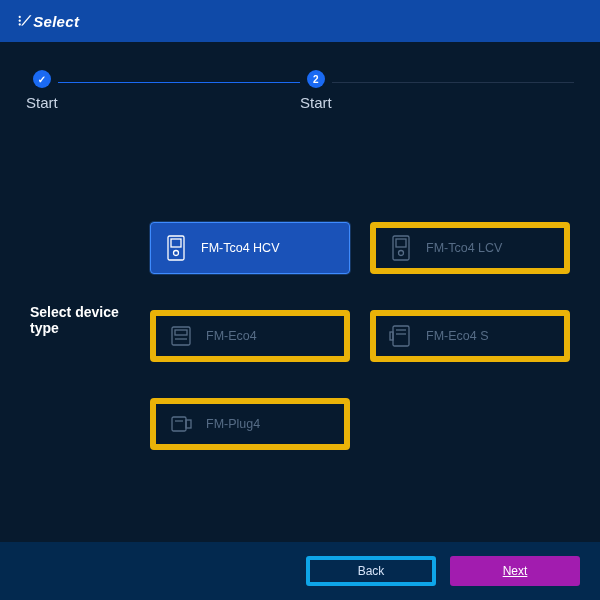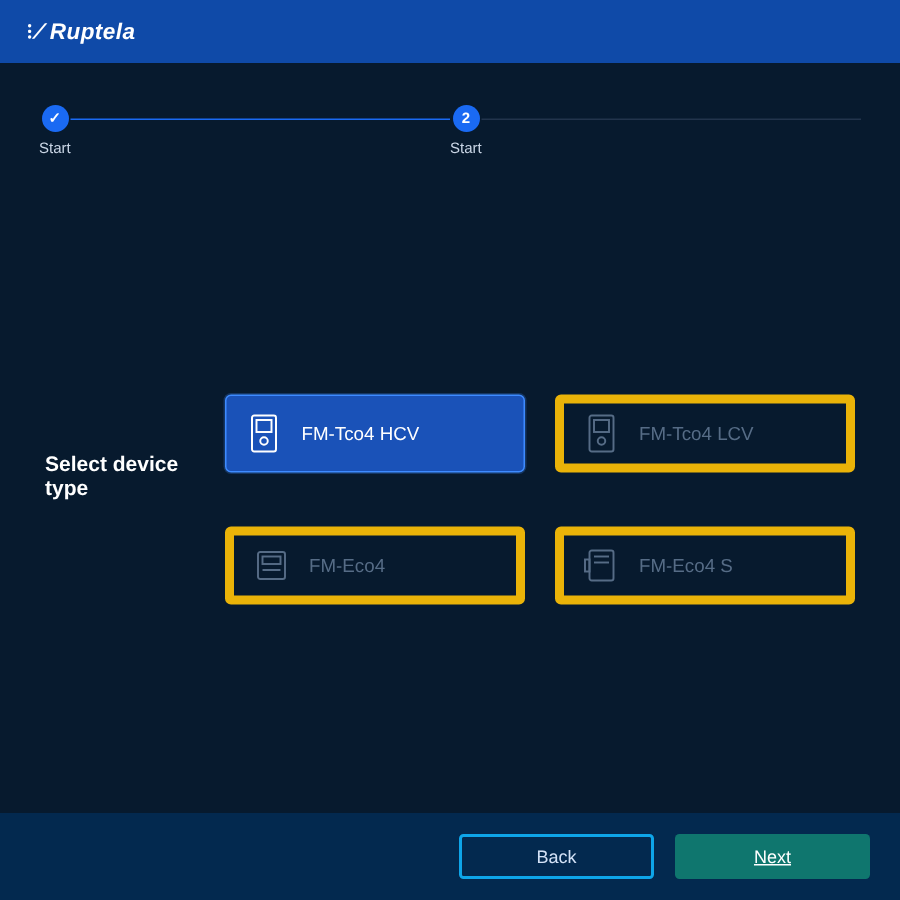--- a/index.html
+++ b/index.html
@@ -39,21 +39,21 @@
     z-index: 2;
   }
   .step-circle {
     width: 18px; height: 18px; border-radius: 50%;
     display: flex; align-items: center; justify-content: center;
     font-size: 10px; font-weight: 600;
   }
   .step-circle.done { background: #1a6af3; color: #fff; }
   .step-circle.active { background: #1a6af3; color: #fff; }
   .step-circle.pending { border: 1.5px solid #2d3f56; background: transparent; }
-  .step-label { font-size: 10px; margin-top: 6px; color: #c9d5e5; }
+  .step-label { font-size: 15px; margin-top: 6px; color: #c9d5e5; }
   .step-label.pending { color: #3e5168; }
   .line { flex: 1; height: 1.5px; position: relative; top: -8px; }
   .line.done { background: linear-gradient(to right, #1a6af3, #1a6af3); }
   .line.pending { background: #22344c; }
 
   .content {
     flex: 1;
     display: flex;
     flex-direction: row;
     align-items: center;
@@ -109,38 +109,38 @@
     height: 30px;
     border-radius: 3px;
     font-size: 12px;
     font-weight: 500;
     display: flex;
     align-items: center;
     justify-content: center;
     cursor: pointer;
   }
   .btn-secondary {
-    border: 2px solid #0ea5e9;
+    border: 4px solid #0ea5e9;
     color: #d4e2f7;
     background: transparent;
   }
   .btn-primary {
-    background: #0f766e;
+    background: #a21caf;
     color: #ffffff;
     border: none;
     text-decoration: underline;
   }
 </style>
 </head>
 <body>
 
 <div class="header">
   <div class="logo">
     <span class="mark">⁝⟋</span>
-    <span>Ruptela</span>
+    <span>Select</span>
   </div>
 </div>
 
 <div class="stepper">
   <div class="step">
     <div class="step-circle done">
       <span>✓</span>
     </div>
     <div class="step-label">Start</div>
   </div>
@@ -198,20 +198,30 @@
         <svg viewBox="0 0 26 30">
             <rect x="5" y="5" width="16" height="20" rx="1.5"></rect>
             <line x1="8" y1="9" x2="18" y2="9"></line>
             <line x1="8" y1="13" x2="18" y2="13"></line>
             <rect x="2" y="11" width="3" height="8"></rect>
           </svg>
       </span>
       <span class="lbl">FM-Eco4 S</span>
     </div>
 
+    <div class="card">
+      <span class="ic">
+        <svg viewBox="0 0 26 30">
+            <rect x="4" y="8" width="14" height="14" rx="1.5"></rect>
+            <rect x="18" y="11" width="5" height="8"></rect>
+            <line x1="7" y1="12" x2="15" y2="12"></line>
+          </svg>
+      </span>
+      <span class="lbl">FM-Plug4</span>
+    </div>
 
   </div>
 </div>
 
 <div class="footer">
   <div class="btn btn-secondary">
     <span>Back</span>
   </div>
   <div class="btn btn-primary">
     <span>Next</span>

